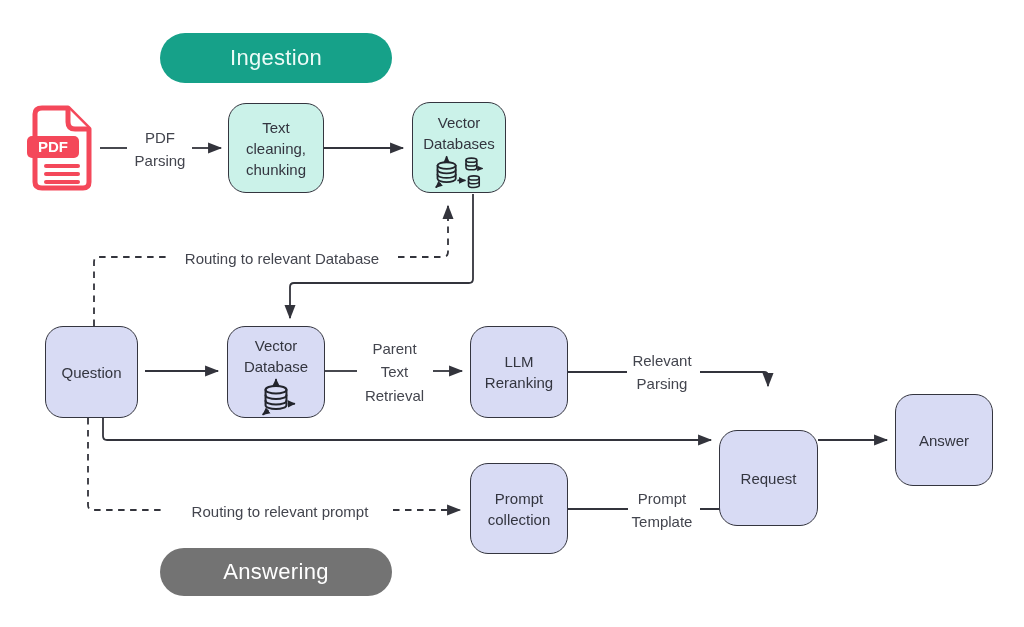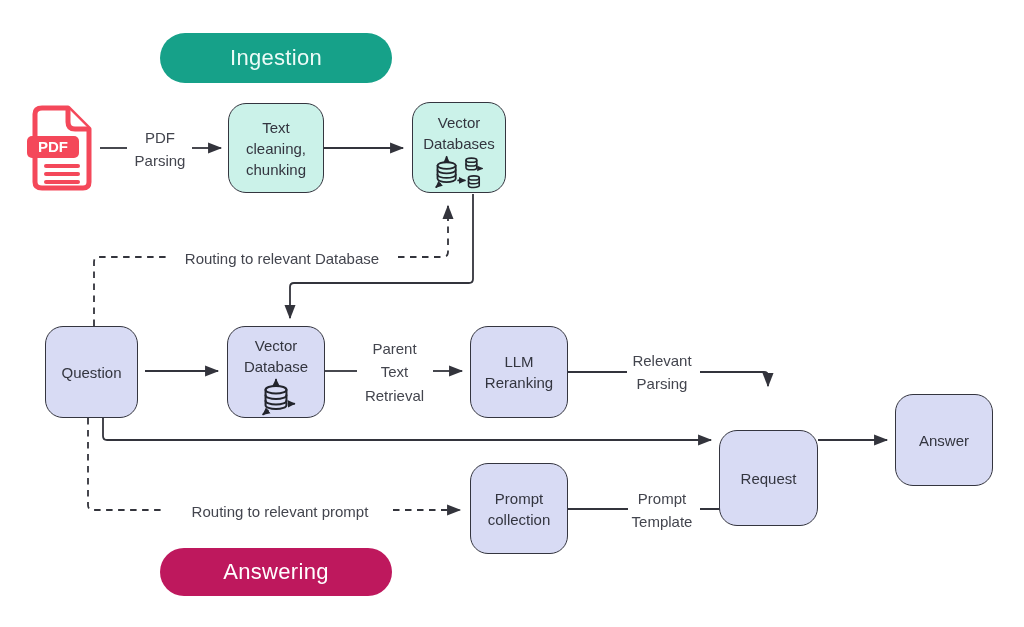--- a/index.html
+++ b/index.html
@@ -16,21 +16,21 @@
   }
   .node-label { white-space:pre-line; }
   .mint { background:#CBF2E9; }
   .lav  { background:#D8DBF4; }
   .pill {
     position:absolute; border-radius:26px;
     display:flex; align-items:center; justify-content:center;
     font-size:22px; letter-spacing:0.3px;
   }
   .pill-ingestion { background:#16A189; color:#ECFBF7; }
-  .pill-answering { background:#be185d; color:#FFFFFF; }
+  .pill-answering { background:#737373; color:#FFFFFF; }
   .elabel {
     position:absolute; text-align:center; color:#43454E;
     font-size:15px; line-height:1.55; white-space:pre-line;
   }
   .icon-svg { display:block; }
 </style>
 </head>
 <body>
 
 <div class="canvas">

